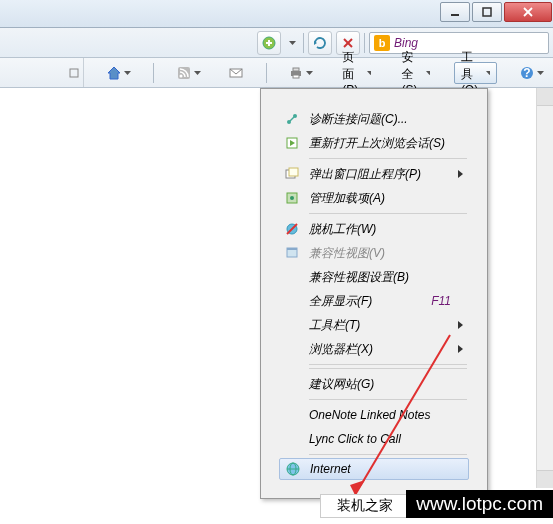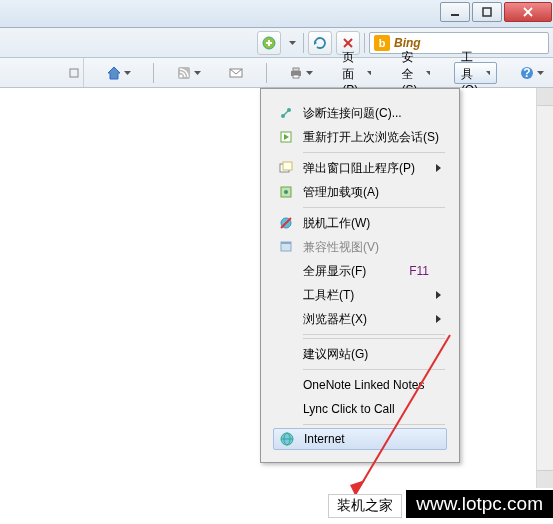--- a/index.html
+++ b/index.html
@@ -11,45 +11,45 @@
 .win-btn.close { width: 48px; background: linear-gradient(#e88, #c44); border-color: #a33; color: #fff; }
 .win-btn svg { display: block; }
 
 .searchbar { height: 30px; border-bottom: 1px solid #b8c4d0; display: flex; align-items: center; background: linear-gradient(#f0f4f8, #e4ecf4); padding: 0 4px; gap: 4px; }
 .sb-left { flex: 1; }
 .sb-icon-btn { width: 24px; height: 24px; border: 1px solid #c0c8d0; border-radius: 3px; background: linear-gradient(#fff, #e8eef4); display: flex; align-items: center; justify-content: center; }
 .sb-dd { width: 14px; display: flex; align-items: center; justify-content: center; }
 .divider { width: 1px; height: 20px; background: #b0bcc8; }
 .bing-box { flex: 0 0 180px; height: 22px; border: 1px solid #a8b4c0; border-radius: 2px; background: #fff; display: flex; align-items: center; padding: 0 4px; gap: 4px; }
 .bing-logo { width: 16px; height: 16px; background: #f7a500; border-radius: 2px; display: flex; align-items: center; justify-content: center; color: #fff; font-weight: bold; font-size: 11px; }
-.bing-text { color: #a16207; font-style: italic; font-weight: bold; }
+.bing-text { color: #701a75; font-style: italic; }
 
 .toolbar { height: 30px; border-bottom: 1px solid #b8c4d0; display: flex; align-items: center; background: linear-gradient(#f4f7fa, #e8eef4); padding: 0 4px; gap: 17px; }
 .tab-area { flex: 0 0 80px; border-right: 1px solid #c8d0d8; height: 100%; display: flex; align-items: center; justify-content: flex-end; padding-right: 4px; }
 .tb-btn { height: 22px; padding: 0 4px; display: flex; align-items: center; gap: 2px; border: 1px solid transparent; border-radius: 2px; }
 .tb-btn.txt { padding: 0 6px; }
 .tb-btn.active { background: linear-gradient(#fff, #dce8f4); border-color: #8ca8c4; }
 .dd-arrow { width: 7px; height: 4px; }
 
 .content { position: absolute; top: 88px; left: 0; right: 0; bottom: 0; background: #fff; }
 .scrollbar-v { position: absolute; right: 0; top: 88px; bottom: 36px; width: 17px; background: #f0f0f0; border-left: 1px solid #d8d8d8; }
 .scrollbar-v::before { content:""; position: absolute; top:0; left:0; right:0; height:17px; background:#e4e4e4; border-bottom:1px solid #d0d0d0; }
 .scrollbar-v::after { content:""; position: absolute; bottom:0; left:0; right:0; height:17px; background:#e4e4e4; border-top:1px solid #d0d0d0; }
 
-.menu { position: absolute; top: 88px; left: 260px; width: 200px; background: #f0f0f0; border: 1px solid #989898; box-shadow: 2px 2px 4px rgba(0,0,0,0.25); padding: 12px; }
+.menu { position: absolute; top: 88px; left: 260px; width: 228px; background: #f0f0f0; border: 1px solid #989898; box-shadow: 2px 2px 4px rgba(0,0,0,0.25); padding: 18px; font-style: italic; }
 .menu-item { height: 24px; display: flex; align-items: center; position: relative; }
 .menu-icon { width: 26px; display: flex; align-items: center; justify-content: center; }
 .menu-label { flex: 1; padding-left: 4px; white-space: nowrap; }
 .menu-shortcut { padding-right: 18px; color: #701a75; }
 .menu-arrow { position: absolute; right: 6px; top: 8px; }
 .menu-item.disabled .menu-label { color: #888; }
 .menu-item.highlighted { background: linear-gradient(#e8f0fc, #d0e0f4); border: 1px solid #a8c0e0; border-radius: 2px; height: 22px; }
 .menu-sep { height: 1px; background: #d0d0d0; margin: 3px 2px 3px 30px; }
 
-.watermark1 { position: absolute; left: 328px; bottom: 6px; background: #fff; border: 1px solid #ccc; padding: 2px 8px; font-size: 14px; }
+.watermark1 { position: absolute; left: 320px; bottom: 6px; background: #fff; border: 1px solid #ccc; padding: 2px 16px; font-size: 14px; }
 .watermark2 { position: absolute; right: 0; bottom: 6px; background: #000; color: #fff; padding: 3px 10px; font-size: 19px; }
 
 .red-arrow { position: absolute; pointer-events: none; }
 
 svg.ico { width: 16px; height: 16px; }
 </style>
 </head>
 <body>
 
 <div class="titlebar">
@@ -238,20 +238,24 @@
     <div class="menu-icon">
         <svg class="ico" viewBox="0 0 16 16">
           <rect x="3" y="3" width="10" height="9" fill="#d0e4f0" stroke="#8ac"></rect>
           <rect x="3" y="3" width="10" height="2" fill="#8ac"></rect>
         </svg>
       </div>
     <span class="menu-label">兼容性视图(V)</span>
   </div>
   <div class="menu-item">
     <div class="menu-icon"></div>
+    <span class="menu-label">兼容性视图设置(B)</span>
+  </div>
+  <div class="menu-item">
+    <div class="menu-icon"></div>
     <span class="menu-label">全屏显示(F)</span>
     <span class="menu-shortcut">F11</span>
   </div>
   <div class="menu-item">
     <div class="menu-icon"></div>
     <span class="menu-label">工具栏(T)</span>
     <svg class="menu-arrow" width="5" height="8">
         <polygon points="0,0 5,4 0,8" fill="#333"></polygon>
       </svg>
   </div>

